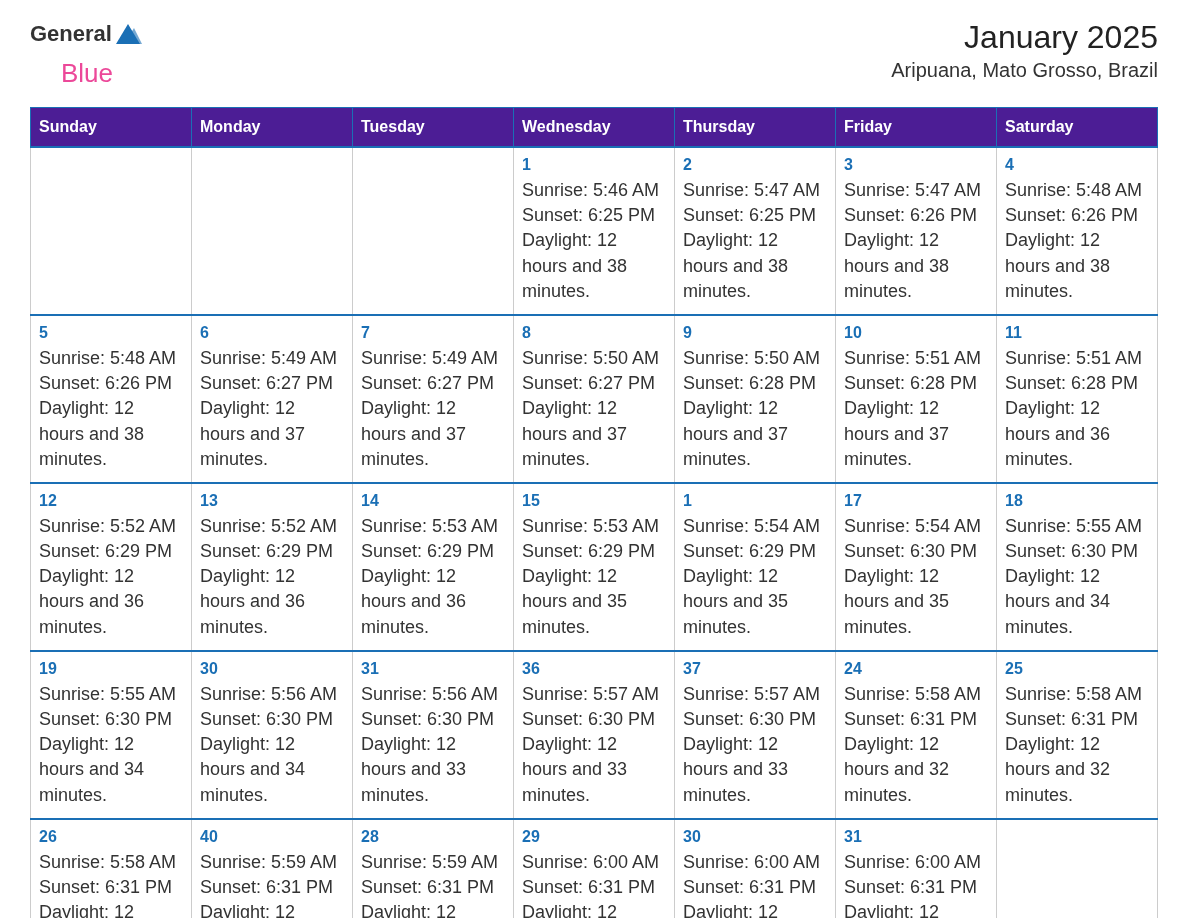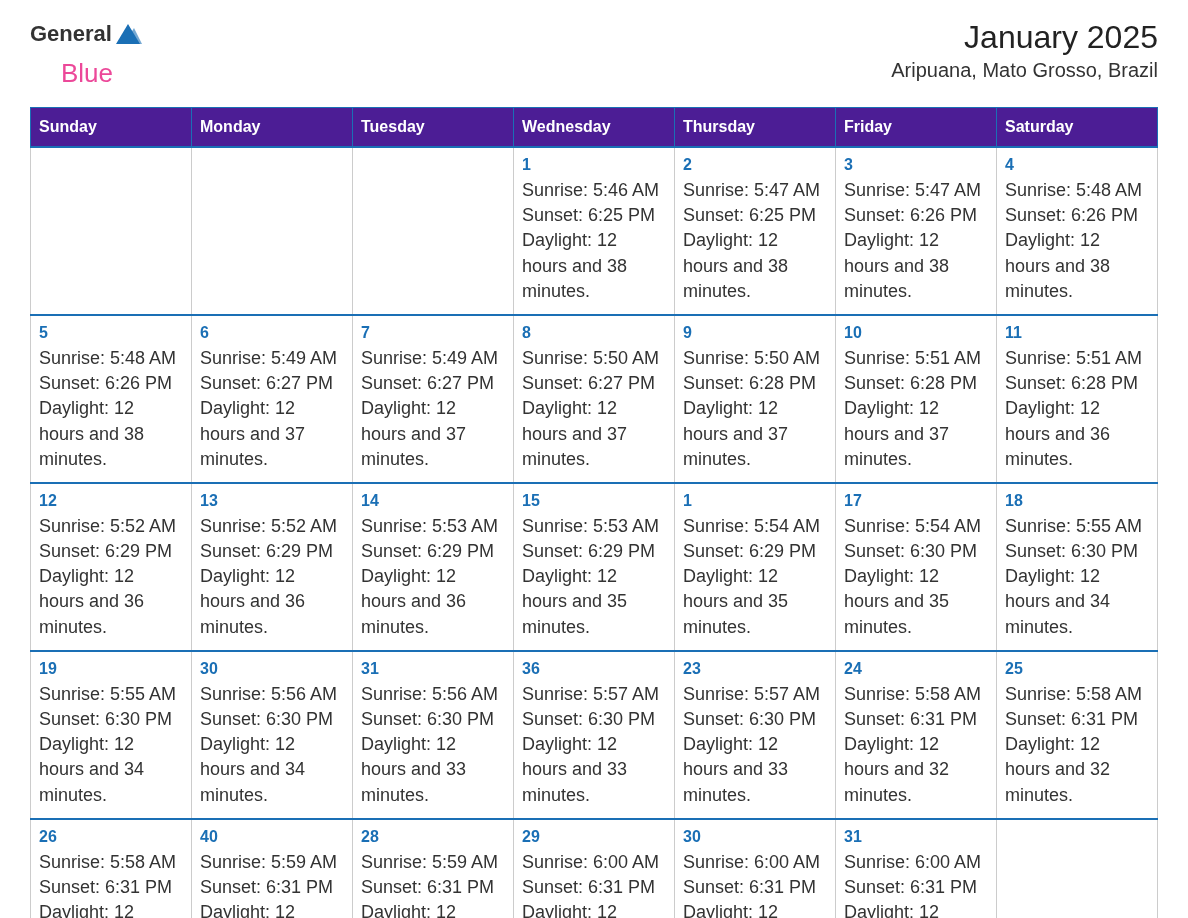--- a/index.html
+++ b/index.html
@@ -219,21 +219,21 @@
         </td>
         <td>
           <span class="day-number">31</span>
           <div class="day-info">Sunrise: 5:56 AM<br>Sunset: 6:30 PM<br>Daylight: 12 hours and 33 minutes.</div>
         </td>
         <td>
           <span class="day-number">36</span>
           <div class="day-info">Sunrise: 5:57 AM<br>Sunset: 6:30 PM<br>Daylight: 12 hours and 33 minutes.</div>
         </td>
         <td>
-          <span class="day-number">23</span>
+          <span class="day-number">37</span>
           <div class="day-info">Sunrise: 5:57 AM<br>Sunset: 6:30 PM<br>Daylight: 12 hours and 33 minutes.</div>
         </td>
         <td>
           <span class="day-number">24</span>
           <div class="day-info">Sunrise: 5:58 AM<br>Sunset: 6:31 PM<br>Daylight: 12 hours and 32 minutes.</div>
         </td>
         <td>
           <span class="day-number">25</span>
           <div class="day-info">Sunrise: 5:58 AM<br>Sunset: 6:31 PM<br>Daylight: 12 hours and 32 minutes.</div>
         </td>

